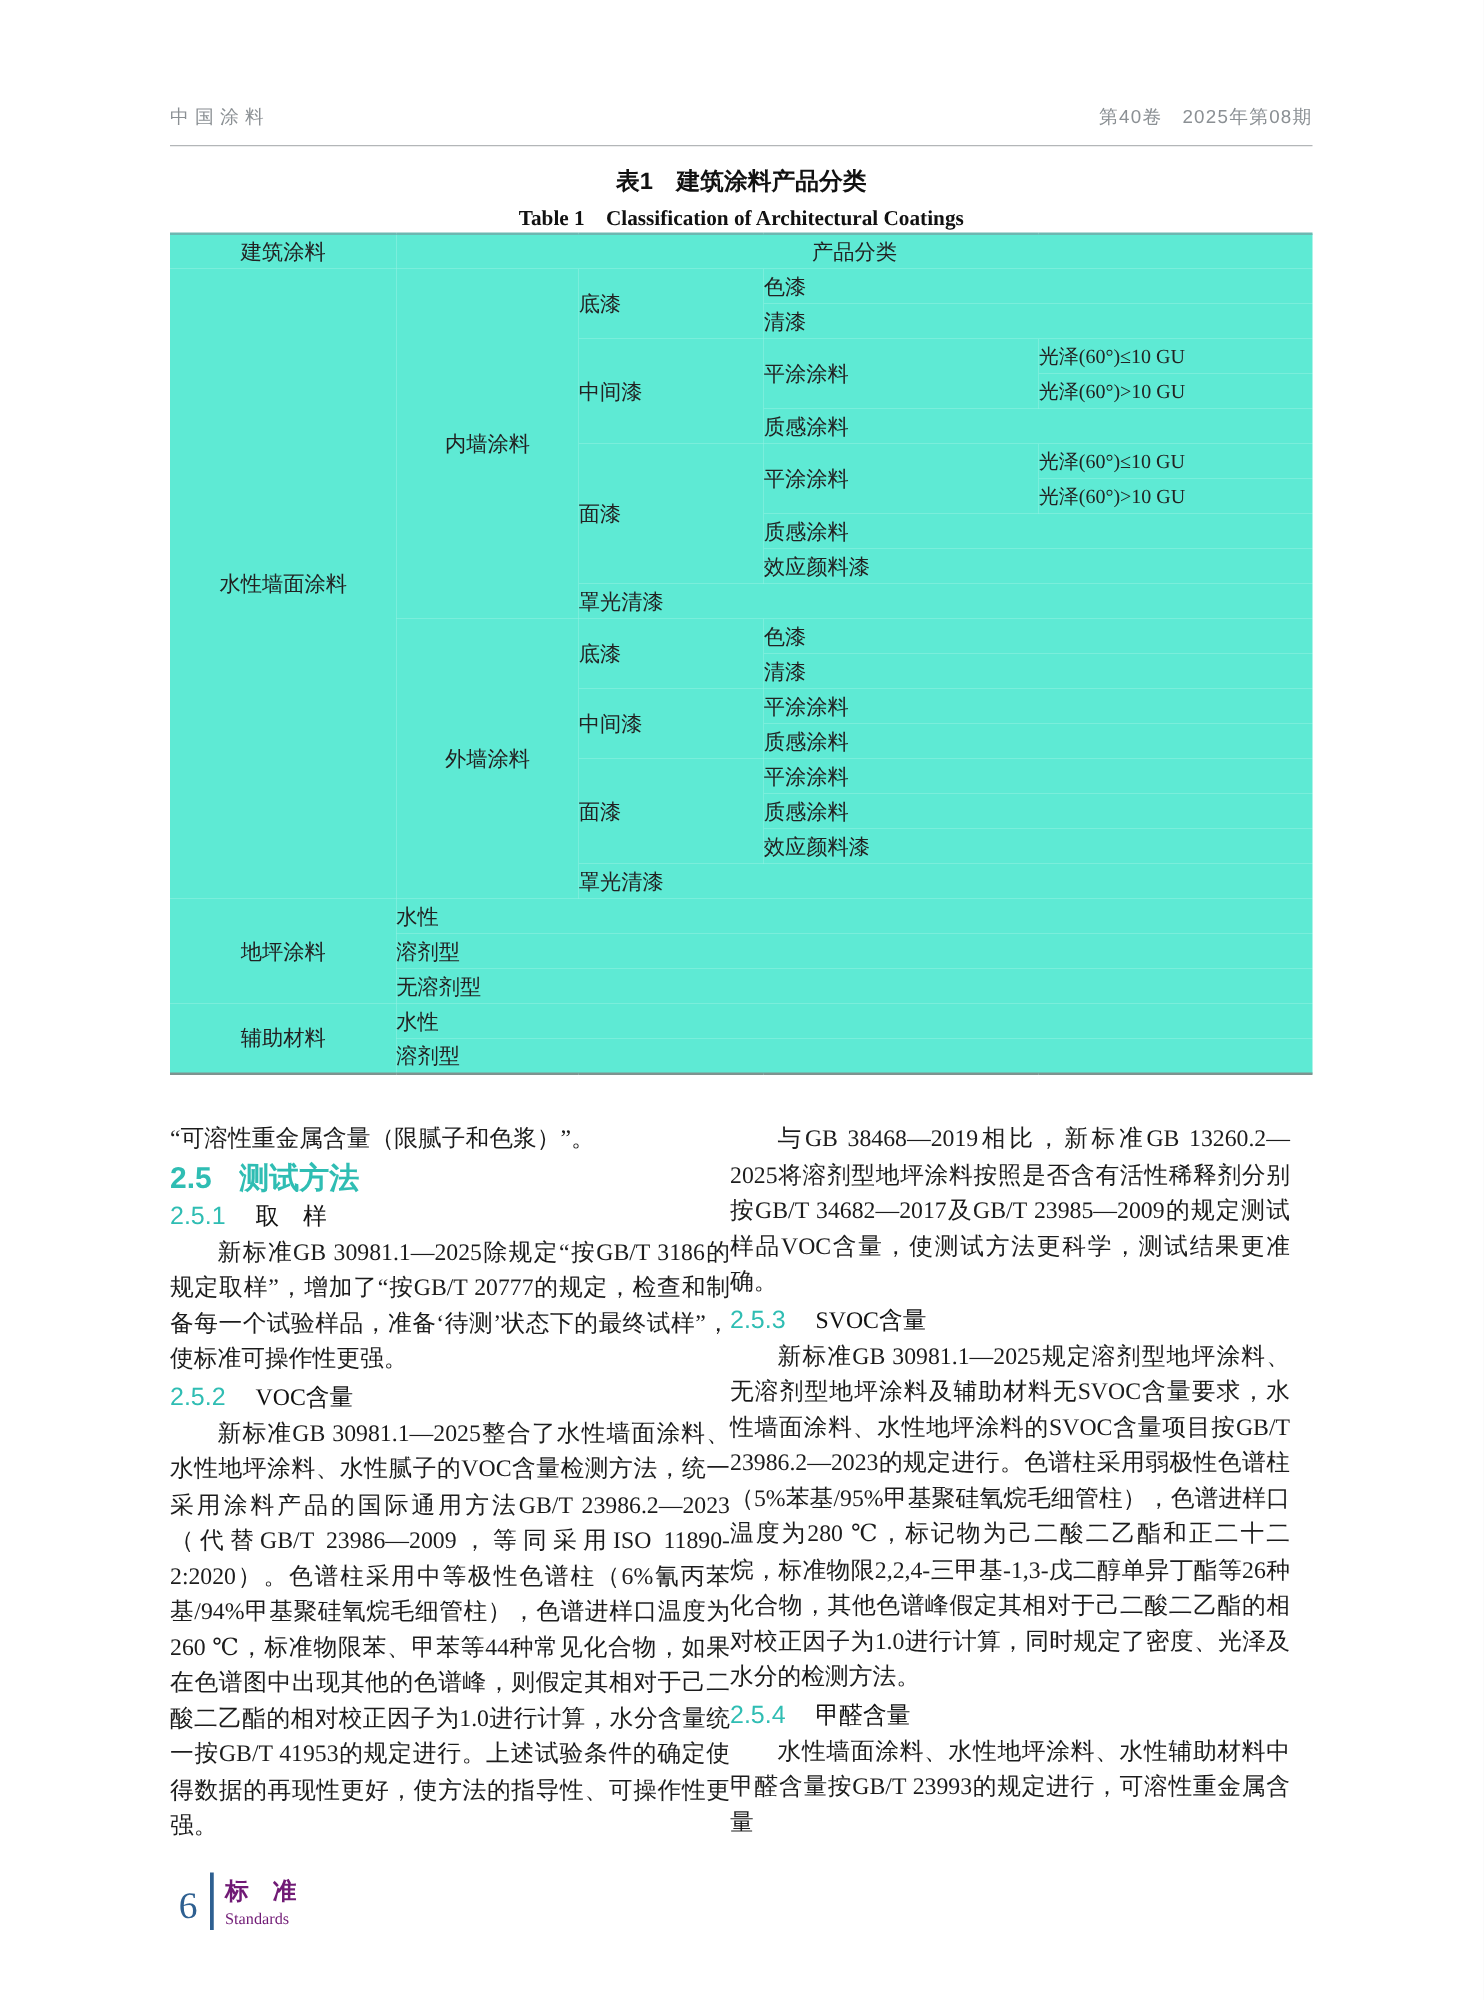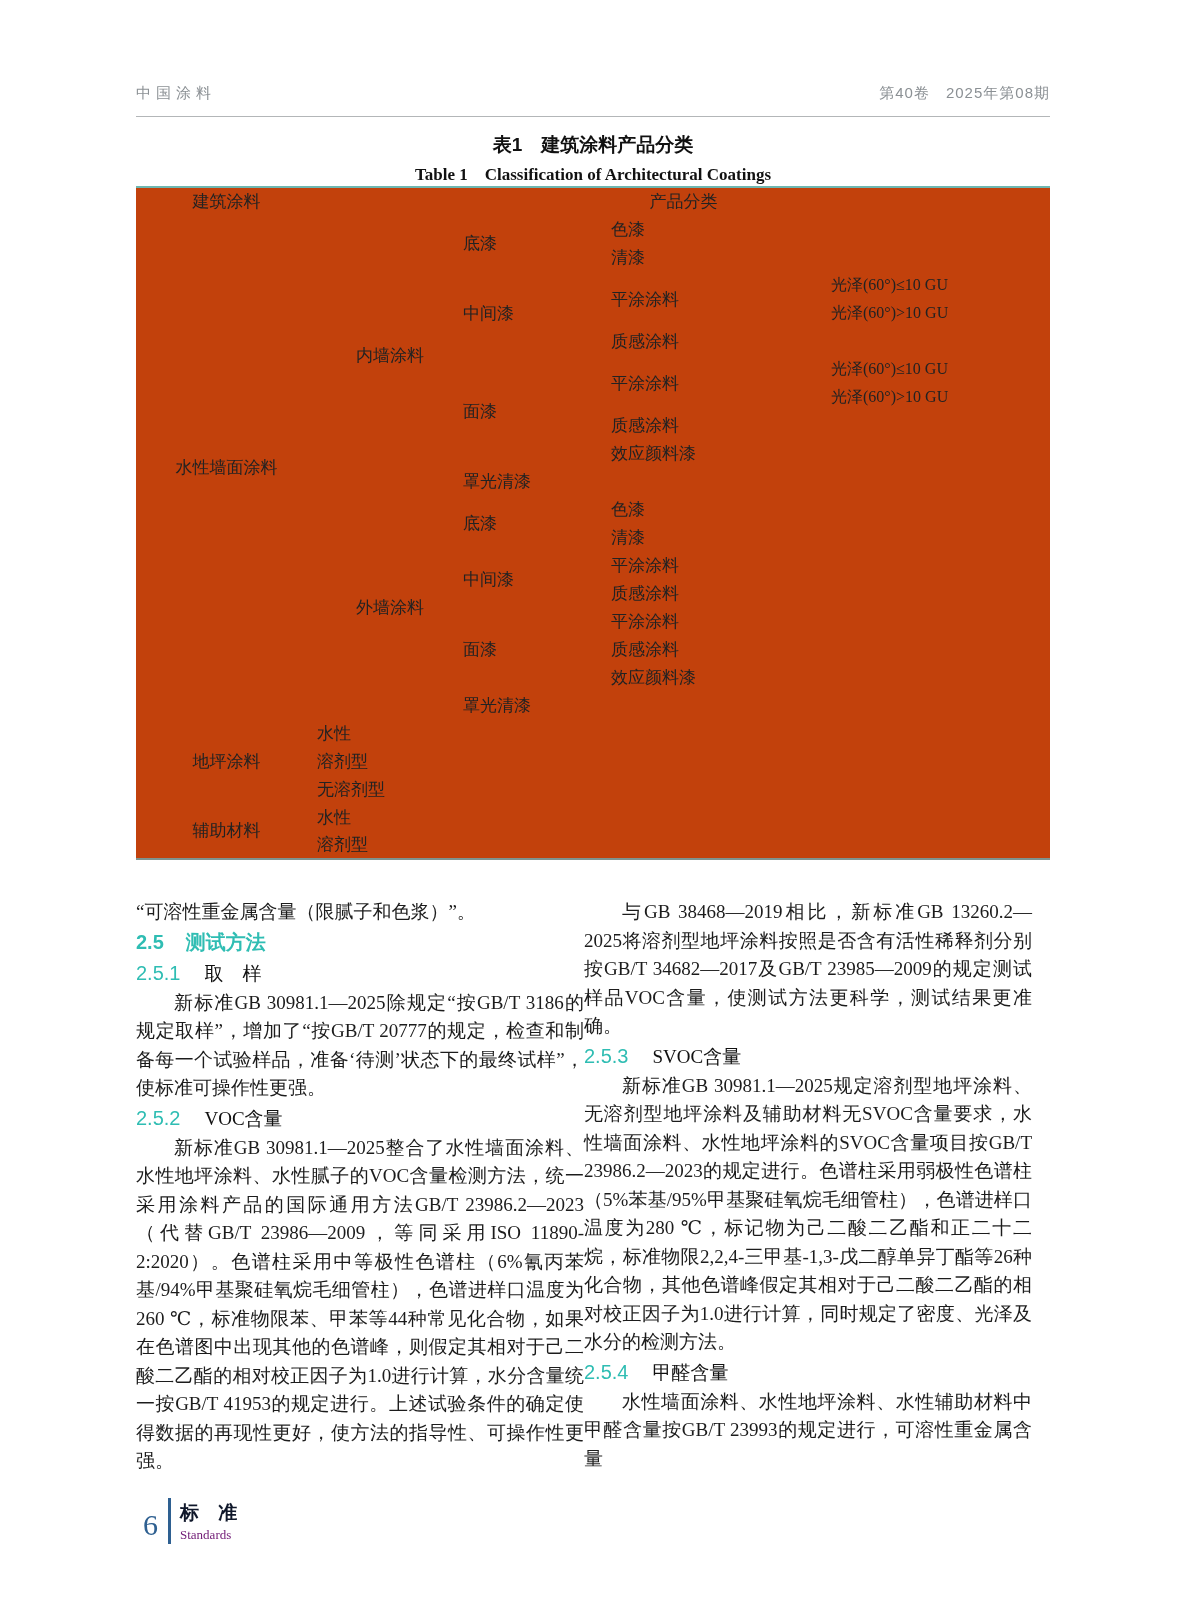--- a/index.html
+++ b/index.html
@@ -39,40 +39,40 @@
 
   
   table.cls {
     position:absolute; left:136px; top:186px;
     width:914px;
     border-collapse:collapse; table-layout:fixed;
     border-top:2px solid #6db7b1;
     border-bottom:2px solid #7e938f;
     font-size:17px; color:#222;
   }
-  table.cls td { height:28px; padding:0; vertical-align:middle; background:#c2410c; }
+  table.cls td { height:28px; padding:0; vertical-align:middle; background:#5eead4; }
   table.cls tr.thead td { height:28px; }
   td.c   { background:#c8ebe8; }
   td.ctr { text-align:center; }
   td.c3  { padding-left:36px; }
   td.c4  { padding-left:22px;margin-left:46px; }
   td.c5  { padding-left:12px; font-size:16px; }
   td.sub { padding-left:41px; }
 
   
   .body-cols {
     top:898px;
     display:flex; 
   }
   .bcol { width:448px; font-size:19px; line-height:28.5px; text-align:justify; }
   .bcol p { text-indent:2em; }
   .bcol p.noindent { text-indent:0; }
   .h1 {
     font-family:"Liberation Sans","DejaVu Sans",sans-serif;
-    font-weight:bold; font-size:20px; color:#2fbdb3;
+    font-weight:bold; font-size:24px; color:#2fbdb3;
     line-height:31px;
   }
   .h1 .num { margin-right:22px; }
   .h2 { line-height:31px; }
   .h2 .num {
     font-family:Liberation Sans, sans-serif;
     font-size:20px; color:#2fbdb3; margin-right:24px;
   }
   .h2 .ttl { font-size:19px; color:#111; }
 
@@ -82,21 +82,21 @@
     display:flex; align-items:center;
   }
   .footer .num {
     font-size:30px; color:#2e6091; line-height:1;
     margin-right:10px; padding-top:8px;
   }
   .footer .bar { width:3px; height:46px; background:#2e6091; margin-right:9px; }
   .footer .stack { display:flex; flex-direction:column; }
   .footer .zh {
     font-family:"Liberation Sans","DejaVu Sans",sans-serif;
-    font-weight:bold; font-size:19px; color:#0f172a; letter-spacing:7px;
+    font-weight:bold; font-size:19px; color:#701a75; letter-spacing:7px;
   }
   .footer .en { font-size:13px; color:#701a75; margin-top:1px; }
 </style>
 </head>
 <body>
 
 <div class="page">
 
   <div class="content page-header" style="position:absolute;">
     <span class="journal">中国涂料</span>

